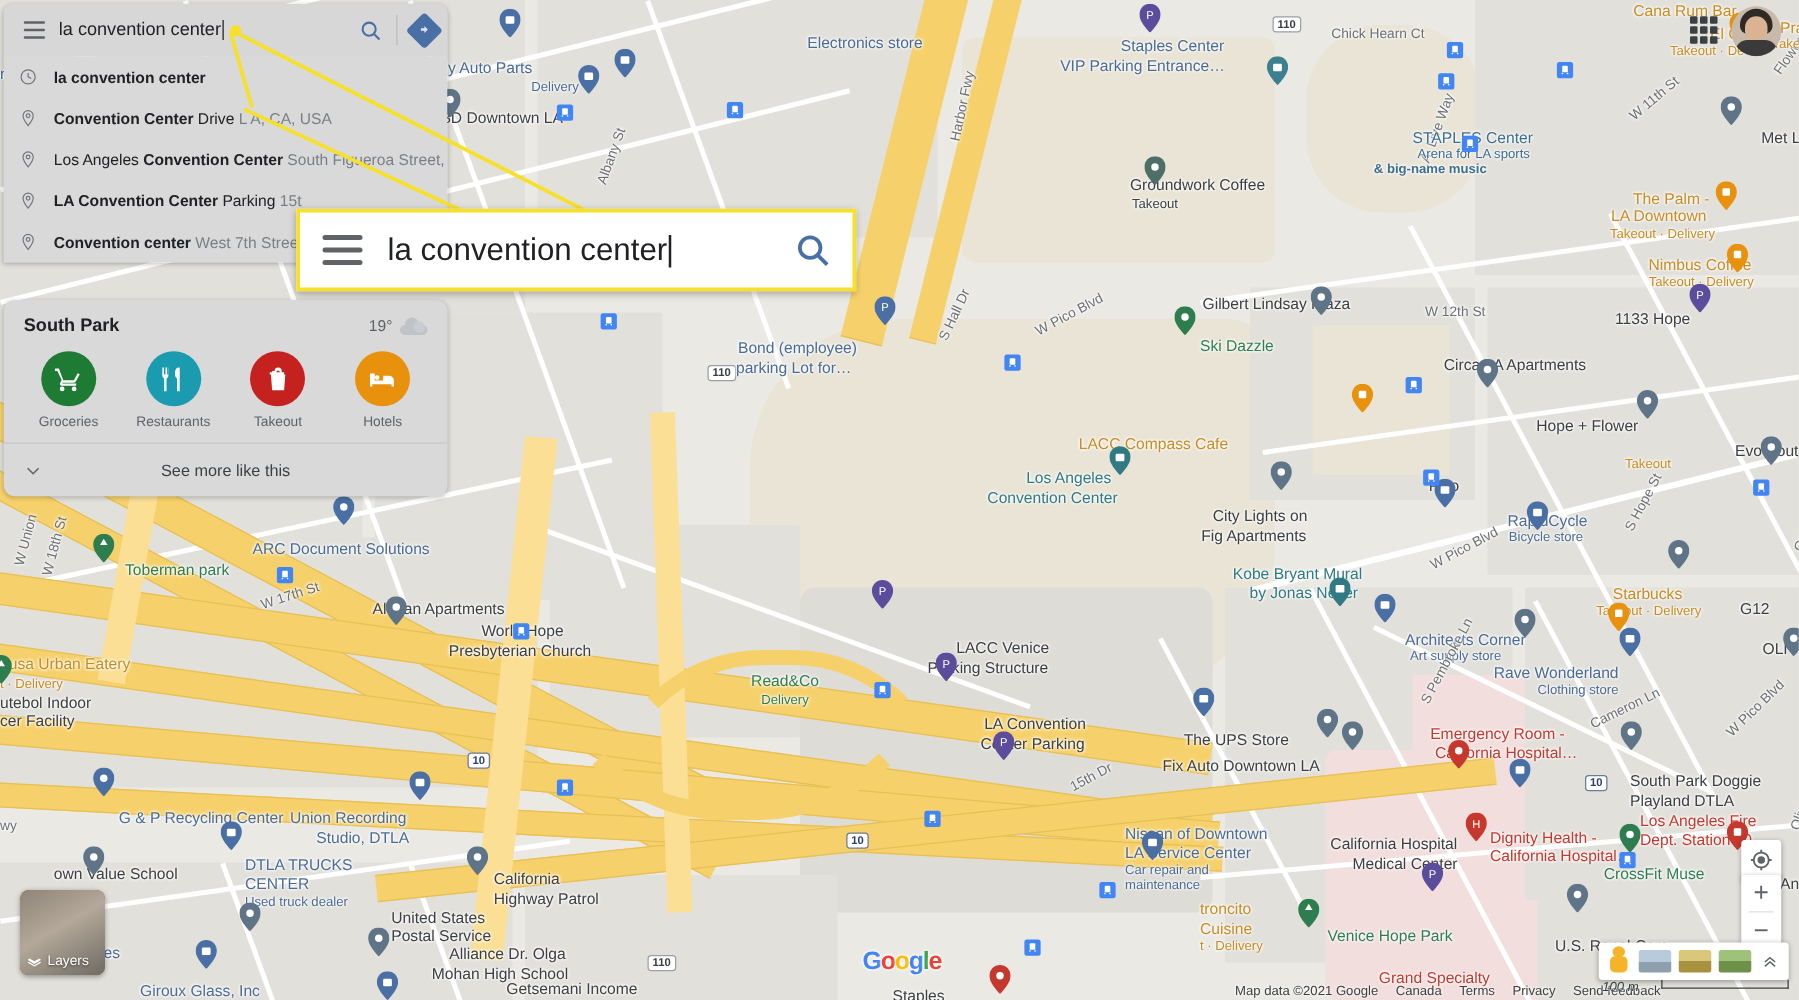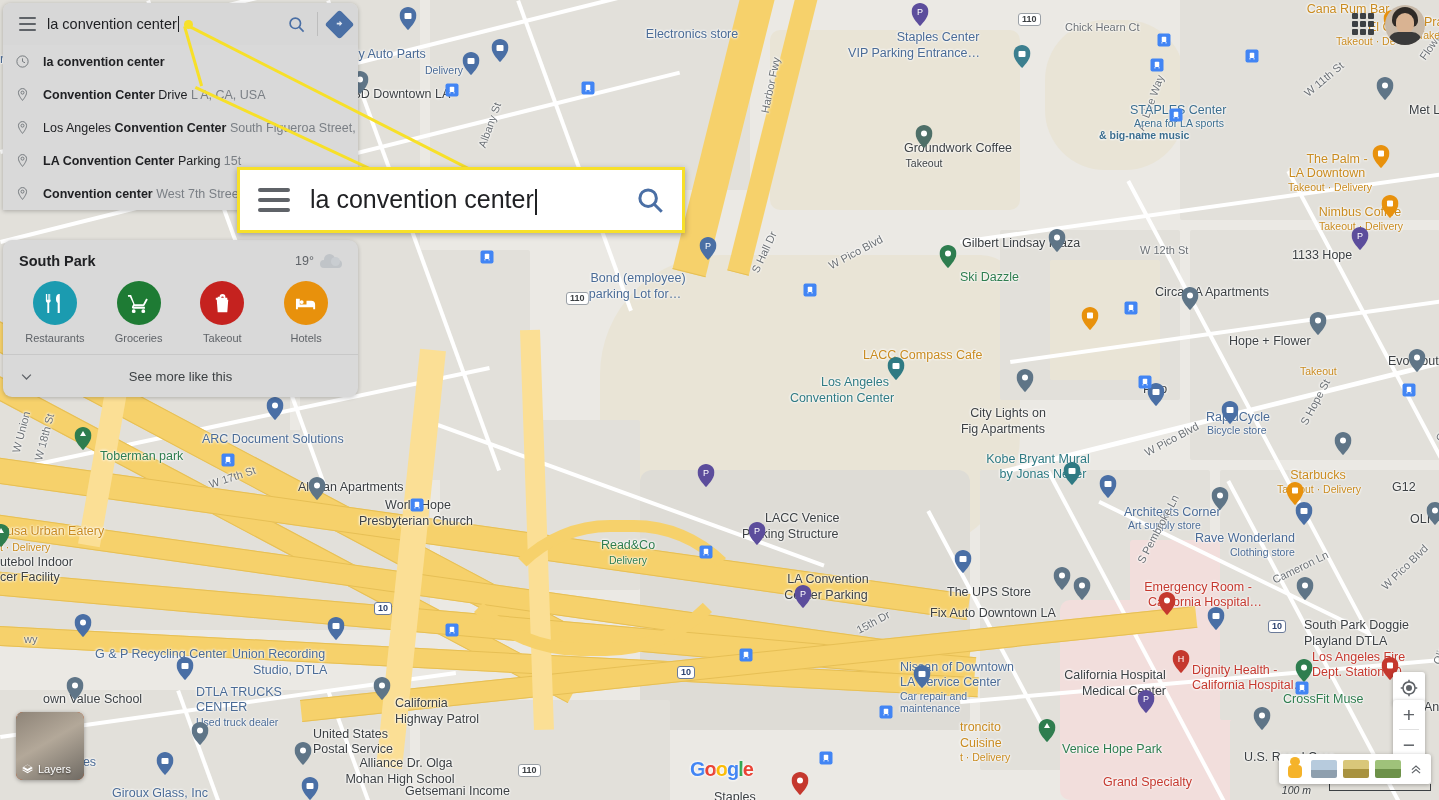--- a/index.html
+++ b/index.html
@@ -321,21 +321,21 @@
         <div class="lbl orange sub" style="left: 0px; top: 540px;">t · Delivery</div>
         <div class="lbl dark" style="left: 0px; top: 555px;">utebol Indoor</div>
         <div class="lbl dark" style="left: 0px; top: 570px;">cer Facility</div>
         <div class="lbl street" style="left: 1428px; top: 418px; transform: rotate(-70deg);">Oak St</div>
         <div class="lbl blue" style="left: 95px; top: 632px;">G &amp; P Recycling Center</div>
         <div class="lbl blue" style="left: 232px; top: 632px;">Union Recording</div>
         <div class="lbl blue" style="left: 253px; top: 648px;">Studio, DTLA</div>
         <div class="lbl blue" style="left: 196px; top: 670px;">DTLA TRUCKS</div>
         <div class="lbl blue" style="left: 196px; top: 685px;">CENTER</div>
         <div class="lbl blue sub" style="left: 196px; top: 700px;">Used truck dealer</div>
-        <div class="lbl street" style="left: 0px; top: 632px; padding-left: 24px;">wy</div>
+        <div class="lbl street" style="left: 0px; top: 654px;">wy</div>
         <div class="lbl dark" style="left: 0px; top: 692px; padding-left: 43px;">own Value School</div>
         <div class="lbl blue" style="left: 28px; top: 740px;">RoadStoves</div>
         <div class="lbl blue ctr" style="left: 160px; top: 771px; transform: translateX(-50%);">Giroux Glass, Inc</div>
         <div class="lbl dark" style="left: 313px; top: 727px;">United States</div>
         <div class="lbl dark" style="left: 313px; top: 742px;">Postal Service</div>
         <div class="lbl dark" style="left: 395px; top: 696px;">California</div>
         <div class="lbl dark" style="left: 395px; top: 712px;">Highway Patrol</div>
         <div class="lbl dark" style="left: 405px; top: 784px;">Getsemani Income</div>
         <div class="lbl green ctr" style="left: 628px; top: 538px; transform: translateX(-50%);">Read&amp;Co</div>
         <div class="lbl green sub ctr" style="left: 628px; top: 553px; transform: translateX(-50%);">Delivery</div>
@@ -965,34 +965,34 @@
         <span>19°</span>
         <span class="cloud">
             <span class="c1"></span>
             <span class="c2"></span>
             <span class="c3"></span>
           </span>
       </div>
     </div>
     <div id="spCats">
         <div class="cat">
+          <div class="catIcon" style="background: rgb(30, 123, 52);">
+            <svg viewBox="0 0 24 24">
+              <path d="M7 18a2 2 0 100 4 2 2 0 000-4zm10 0a2 2 0 100 4 2 2 0 000-4zM7.2 14.8h9.6c.7 0 1.3-.4 1.6-1l3.3-6-1.7-.9-3.2 5.9H8L4.3 3H1v2h2l3.6 7.6-1.3 2.5c-.5 1 .2 2.3 1.4 2.3h12v-2H7.2z"></path>
+            </svg>
+          </div>
+          <div class="catLbl">Groceries</div>
+        </div>
+        <div class="cat">
           <div class="catIcon" style="background: rgb(27, 155, 176);">
             <svg viewBox="0 0 24 24">
               <path d="M8 2v7a2.5 2.5 0 01-1.5 2.3V22h-2V11.3A2.5 2.5 0 013 9V2h1.4v6h1.2V2H7v6h1.2V2H8zm8.5 0c-1.9 0-3 2.4-3 5.4 0 2 .7 3.4 1.8 4V22h2.2V2h-1z"></path>
             </svg>
           </div>
           <div class="catLbl">Restaurants</div>
-        </div>
-        <div class="cat">
-          <div class="catIcon" style="background: rgb(30, 123, 52);">
-            <svg viewBox="0 0 24 24">
-              <path d="M7 18a2 2 0 100 4 2 2 0 000-4zm10 0a2 2 0 100 4 2 2 0 000-4zM7.2 14.8h9.6c.7 0 1.3-.4 1.6-1l3.3-6-1.7-.9-3.2 5.9H8L4.3 3H1v2h2l3.6 7.6-1.3 2.5c-.5 1 .2 2.3 1.4 2.3h12v-2H7.2z"></path>
-            </svg>
-          </div>
-          <div class="catLbl">Groceries</div>
         </div>
         <div class="cat">
           <div class="catIcon" style="background: rgb(197, 34, 31);">
             <svg viewBox="0 0 24 24">
               <path d="M6 8h12l-1 13H7L6 8zm3-3a3 3 0 016 0v1h2v2H5V6h2V5h2zm1.6 1h2.8a1.4 1.4 0 00-2.8 0z"></path>
             </svg>
           </div>
           <div class="catLbl">Takeout</div>
         </div>
         <div class="cat">
@@ -1086,17 +1086,24 @@
           <path d="M2 13l10 6 10-6-1.8-1.1L12 16.8 3.8 11.9 2 13z"></path>
         </svg>
       <span id="layersLbl">Layers</span>
     </div>
   </div>
 
   <div id="googleLogo">
     <span class="b">G</span><span class="r">o</span><span class="y">o</span><span class="b">g</span><span class="g">l</span><span class="r">e</span>
   </div>
 
+  <div id="attrib">
+    <span class="a" style="margin-left:988px;">Map data ©2021 Google</span>
+    <span class="a lnk">Canada</span>
+    <span class="a lnk">Terms</span>
+    <span class="a lnk">Privacy</span>
+    <span class="a lnk">Send feedback</span>
+  </div>
   <div id="scaleWrap">
     <span id="scaleLbl">100 m</span>
     <span id="scaleBar"></span>
   </div>
 </div>
 
 </body></html>

